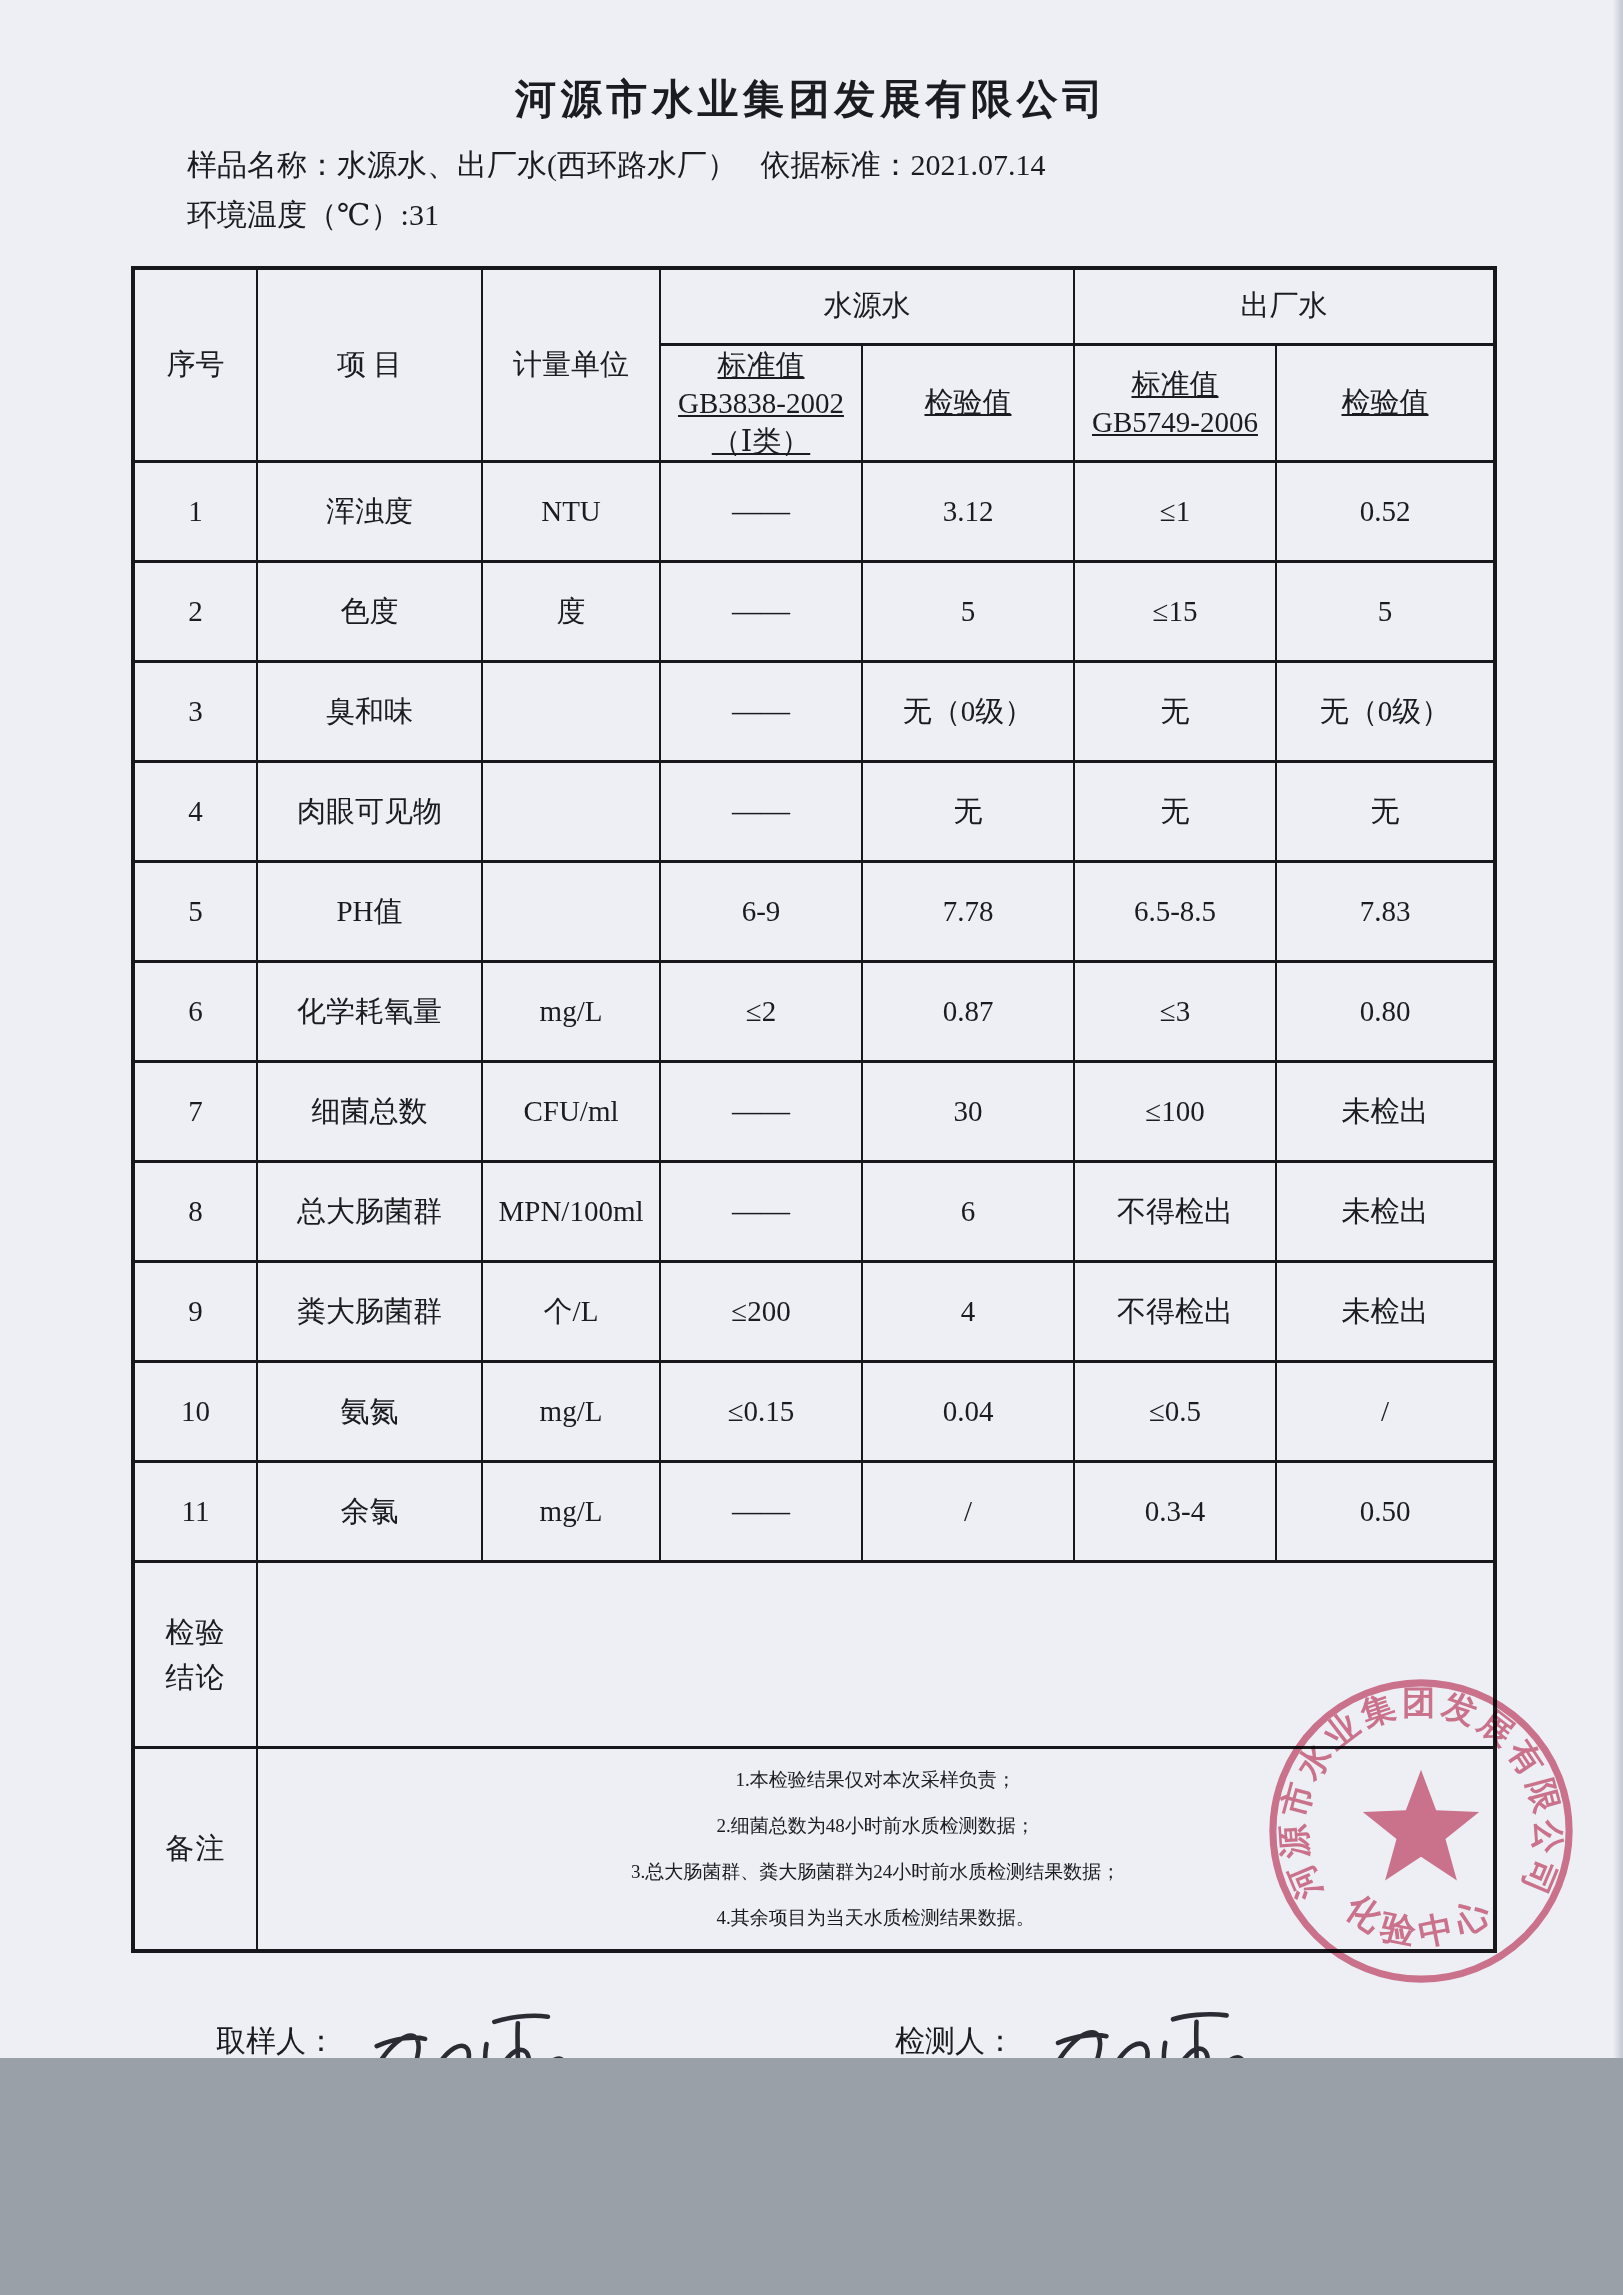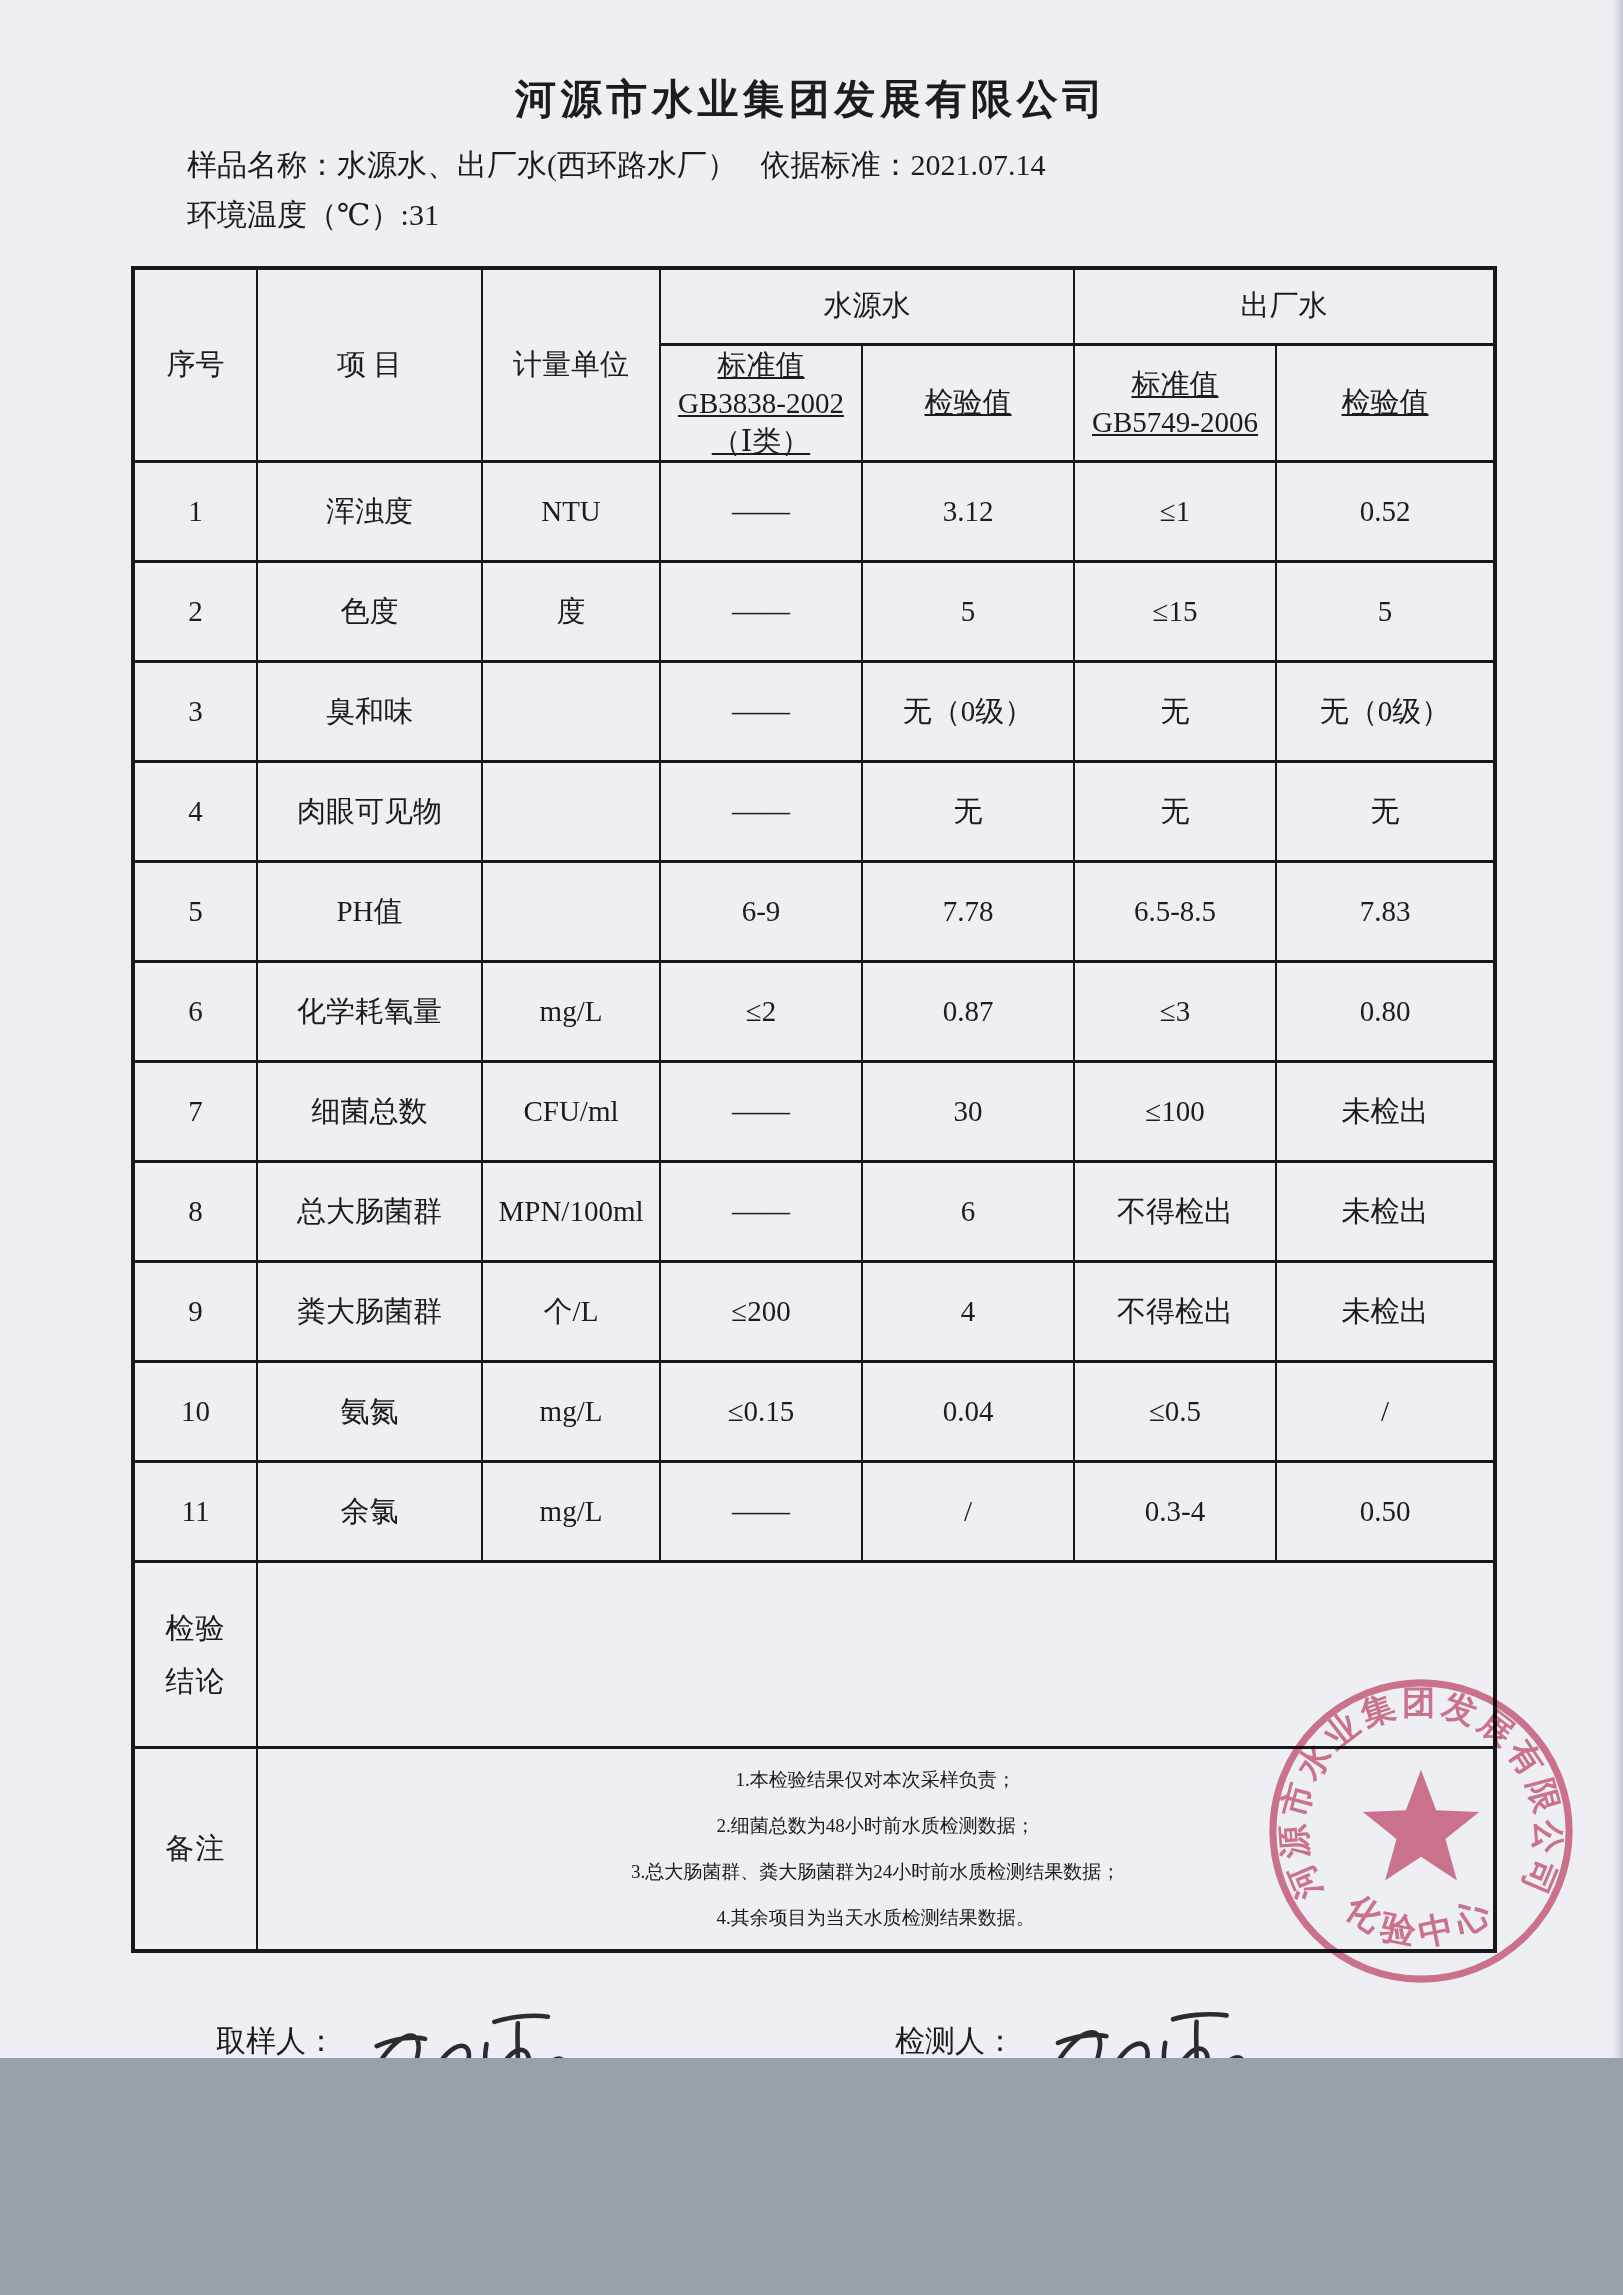--- a/index.html
+++ b/index.html
@@ -32,21 +32,21 @@
     border-top:3.9px solid var(--line); border-bottom:3.9px solid var(--line);
     text-align:center; vertical-align:middle;
     font-size:29px; color:var(--ink); padding:0; overflow:hidden;
   }
   tr.tier1{height:77px;} tr.tier2{height:113px;text-decoration:underline;}
   tr.drow{height:100px;}
   td.item-cell{text-align:left;padding-left:11.8px;}
   .std-line{line-height:38px;}
   tr.row-conclusion{height:186px;}
   tr.row-remarks{height:203px;}
-  .label-cell{font-size:30px;letter-spacing:1.3px;white-space:pre-line;line-height:53px;font-family:Liberation Serif, serif;}
+  .label-cell{font-size:30px;letter-spacing:1.3px;white-space:pre-line;line-height:45px;font-family:Liberation Serif, serif;}
   td.remarks-cell{text-align:left;vertical-align:middle;padding:6.5px 6.5px 6.5px 10.5px;}
   td.remarks-cell .note{font-size:19px;line-height:46px;white-space:nowrap;}
   td.conclusion-cell{text-align:left;}
 
   .sig-row{position:relative;height:236px;margin-top:26px;}
   .sig-label{position:absolute;top:42px;font-size:30px;}
   .sig-label.sampler{left:216px;}
   .sig-label.tester{left:895px;}
   .sig-svg{position:absolute;top:5.2px;width:242px;height:196px;}
   .sig-svg.s1{left:357px;} .sig-svg.s2{left:1037px;}

